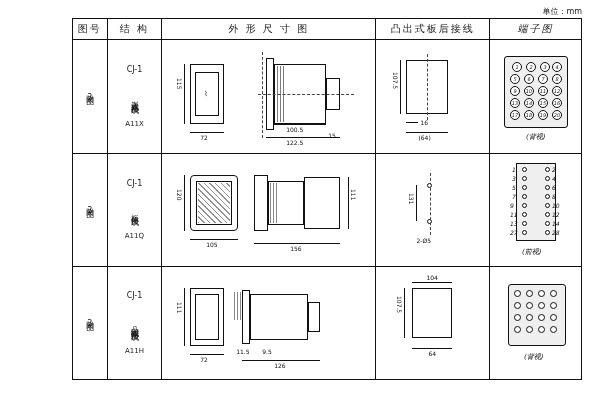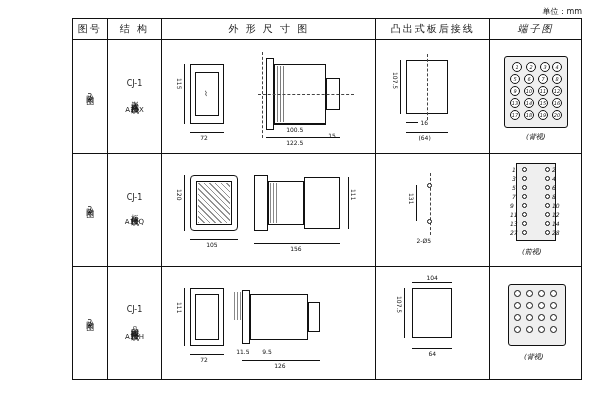--- a/index.html
+++ b/index.html
@@ -11,21 +11,21 @@
   .hdr{height:20px;text-align:center;font-size:10px;letter-spacing:2px;}
   .c-no{width:34px;}
   .c-struct{width:54px;}
   .c-out{width:216px;}
   .c-mount{width:114px;}
   .c-term{width:92px;font-style:italic;}
   .cellwrap{position:relative;width:100%;height:100%;}
   .vtext{writing-mode:vertical-rl;text-orientation:upright;font-size:8px;line-height:11px;letter-spacing:1px;}
   .nocell{display:flex;align-items:center;justify-content:center;height:100%;}
   .nocell .vtext{letter-spacing:2px;}
-  .structcell{display:flex;flex-direction:column;align-items:center;justify-content:center;height:100%;gap:6px;}
+  .structcell{display:flex;flex-direction:column;align-items:center;justify-content:center;height:100%;gap:20px;}
   .structcell .top{font-size:8px;}
   .structcell .code{font-size:7px;}
   .ln{position:absolute;background:#111;}
   .hl{height:1px;}
   .vl{width:1px;}
   .dash-h{position:absolute;height:0;border-top:1px dashed #444;}
   .dash-v{position:absolute;width:0;border-left:1px dashed #444;}
   .box{position:absolute;border:1px solid #111;box-sizing:border-box;}
   .boxg{position:absolute;border:1px solid #111;background:#efefef;box-sizing:border-box;}
   .lbl{position:absolute;font-size:6px;color:#111;white-space:nowrap;}

